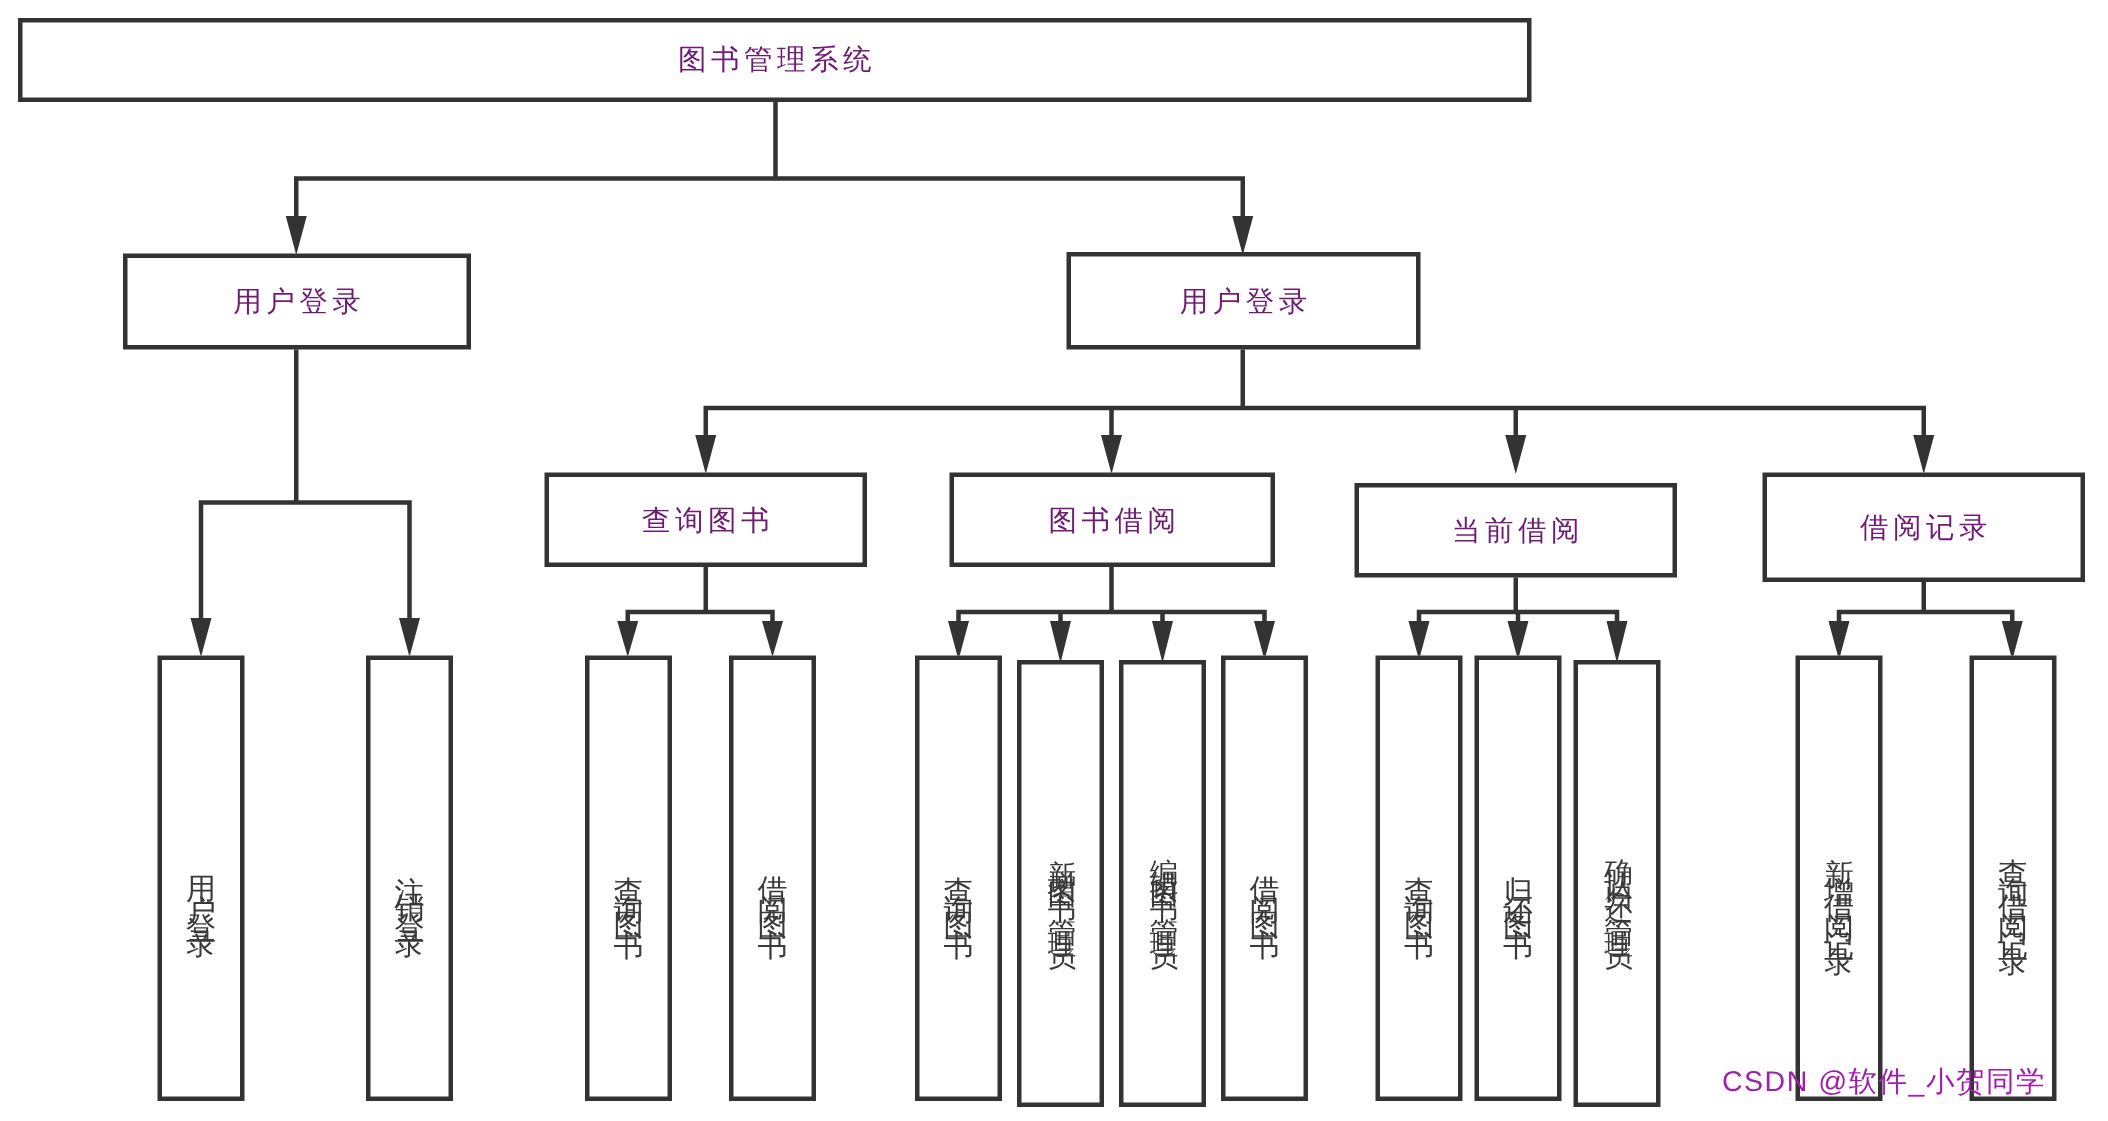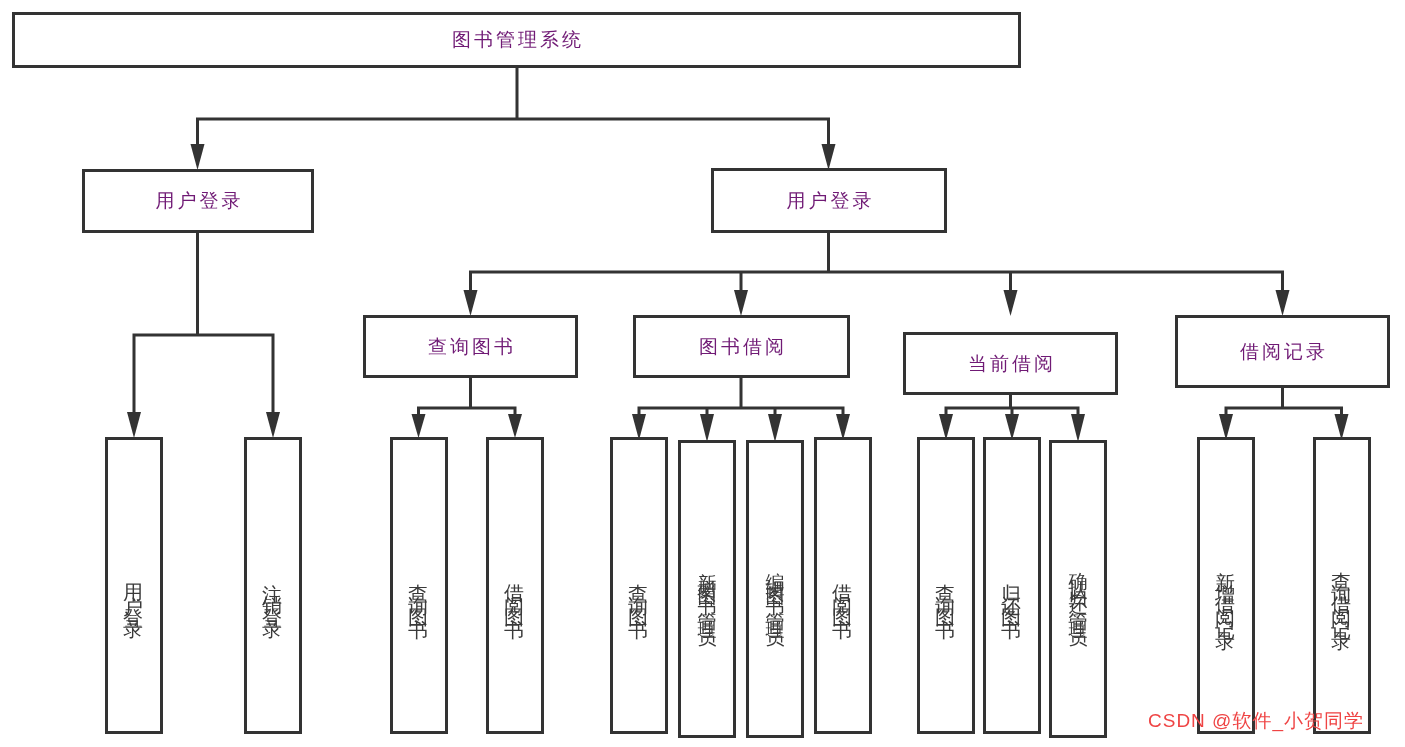--- a/index.html
+++ b/index.html
@@ -11,21 +11,21 @@
   svg.wires polygon{fill:#333333;stroke:none;}
   .node{position:absolute;box-sizing:border-box;border:3px solid #333333;background:#ffffff;
         display:flex;align-items:center;justify-content:center;}
   .node .lbl{font-size:19px;color:#701a75;letter-spacing:3px;padding-left:3px;white-space:nowrap;text-align:center;}
   .leaf{position:absolute;box-sizing:border-box;border:3px solid #333333;background:#ffffff;
         top:437px;width:58px;height:297px;display:flex;align-items:center;justify-content:center;}
   .leaf .lbl{writing-mode:vertical-rl;text-orientation:mixed;font-size:20px;color:#3a3a3a;
              letter-spacing:12px;margin-top:12px;white-space:nowrap;}
   .leaf.tight .lbl{font-size:19px;letter-spacing:8px;margin-top:8px;}
   .leaf.admin{top:440px;height:298px;}
-  .watermark{position:absolute;left:1148px;top:708px;font-size:19px;color:#ef4444;
+  .watermark{position:absolute;left:1148px;top:708px;font-size:19px;color:#a21caf;
              letter-spacing:1px;white-space:nowrap;}
 </style>
 </head>
 <body>
 
 <div class="stage">
 
   <svg class="wires" viewBox="0 0 1405 747" xmlns="http://www.w3.org/2000/svg">
     <g>
       <path d="M517 67 V119 M197.5 119 H828.5 M197.5 119 V145 M828.5 119 V145"></path>
@@ -79,21 +79,21 @@
   <div class="node" style="left:711px;top:168px;width:236px;height:65px;">
     <span class="lbl">用户登录</span>
   </div>
 
   <div class="node" style="left:363px;top:315px;width:215px;height:63px;">
     <span class="lbl">查询图书</span>
   </div>
   <div class="node" style="left:633px;top:315px;width:217px;height:63px;">
     <span class="lbl">图书借阅</span>
   </div>
-  <div class="node" style="left:903px;top:332px;width:215px;height:63px;">
+  <div class="node" style="left:903px;top:322px;width:215px;height:63px;">
     <span class="lbl">当前借阅</span>
   </div>
   <div class="node" style="left:1175px;top:315px;width:215px;height:73px;">
     <span class="lbl">借阅记录</span>
   </div>
 
   <div class="leaf" style="left:105px;">
     <span class="lbl">用户登录</span>
   </div>
   <div class="leaf" style="left:244px;">

